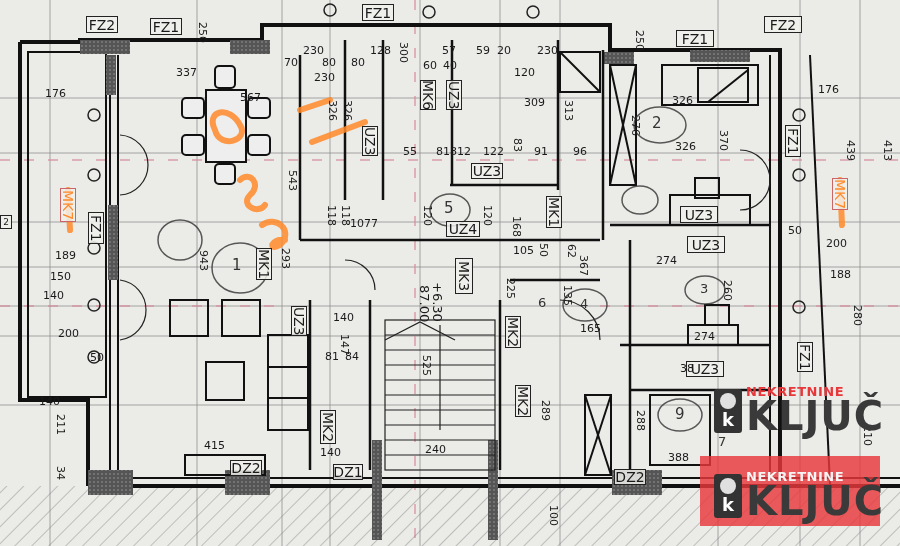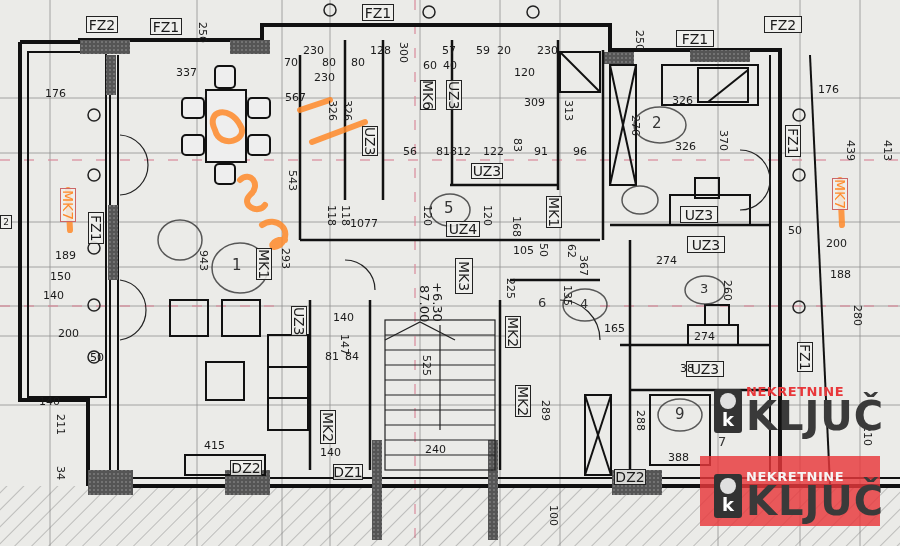--- a/index.html
+++ b/index.html
@@ -269,50 +269,50 @@
   <div class="lbl dim" style="left:50px;top:271px;">150</div>
   <div class="lbl dim" style="left:43px;top:290px;">140</div>
   <div class="lbl dim" style="left:58px;top:328px;">200</div>
   <div class="lbl dim" style="left:90px;top:352px;">50</div>
   <div class="lbl dim" style="left:39px;top:396px;">140</div>
   <div class="lbl dim vtext" style="left:55px;top:414px;">211</div>
   <div class="lbl dim vtext" style="left:55px;top:466px;">34</div>
   <div class="box" style="left:0px;top:215px;width:10px;height:12px;font-size:9px;">2</div>
 
   <div class="lbl dim" style="left:176px;top:67px;">337</div>
-  <div class="lbl dim" style="left:240px;top:92px;margin-left:45px;">567</div>
+  <div class="lbl dim" style="left:240px;top:92px;">567</div>
   <div class="lbl dim vtext" style="left:287px;top:170px;">543</div>
   <div class="lbl dim vtext" style="left:198px;top:250px;">943</div>
   <div class="lbl dim vtext" style="left:280px;top:248px;">293</div>
   <div class="lbl dim" style="left:204px;top:440px;">415</div>
   <div class="lbl dim" style="left:350px;top:218px;">1077</div>
   <div class="lbl dim vtext" style="left:326px;top:205px;">118</div>
   <div class="lbl dim vtext" style="left:340px;top:205px;">118</div>
   <div class="lbl dim vtext" style="left:327px;top:100px;">326</div>
   <div class="lbl dim vtext" style="left:342px;top:100px;">326</div>
 
   <div class="lbl dim" style="left:524px;top:97px;">309</div>
   <div class="lbl dim vtext" style="left:563px;top:100px;">313</div>
   <div class="lbl dim" style="left:573px;top:146px;">96</div>
-  <div class="lbl dim" style="left:403px;top:146px;">56</div>
+  <div class="lbl dim" style="left:403px;top:146px;">55</div>
   <div class="lbl dim" style="left:436px;top:146px;">81</div>
   <div class="lbl dim" style="left:450px;top:146px;">81</div>
   <div class="lbl dim" style="left:464px;top:146px;">2</div>
   <div class="lbl dim" style="left:483px;top:146px;">122</div>
   <div class="lbl dim vtext" style="left:512px;top:138px;">83</div>
   <div class="lbl dim" style="left:534px;top:146px;">91</div>
   <div class="lbl dim vtext" style="left:422px;top:205px;">120</div>
   <div class="lbl dim vtext" style="left:482px;top:205px;">120</div>
   <div class="lbl dim vtext" style="left:511px;top:216px;">168</div>
   <div class="lbl dim" style="left:513px;top:245px;">105</div>
   <div class="lbl dim vtext" style="left:538px;top:243px;">50</div>
   <div class="lbl dim vtext" style="left:566px;top:244px;">62</div>
   <div class="lbl dim vtext" style="left:578px;top:255px;">367</div>
   <div class="lbl dim vtext" style="left:562px;top:285px;">135</div>
-  <div class="lbl dim" style="left:604px;top:323px;">165</div>
+  <div class="lbl dim" style="left:580px;top:323px;">165</div>
   <div class="lbl dim vtext" style="left:505px;top:278px;">225</div>
   <div class="lbl dim vtext" style="left:421px;top:355px;">525</div>
   <div class="lbl dim vtext" style="left:339px;top:334px;">147</div>
   <div class="lbl dim" style="left:333px;top:312px;">140</div>
   <div class="lbl dim" style="left:325px;top:351px;">81</div>
   <div class="lbl dim" style="left:345px;top:351px;text-align:right;">84</div>
   <div class="lbl dim" style="left:425px;top:444px;">240</div>
   <div class="lbl dim" style="left:320px;top:447px;">140</div>
   <div class="lbl dim vtext" style="left:540px;top:400px;">289</div>
 

